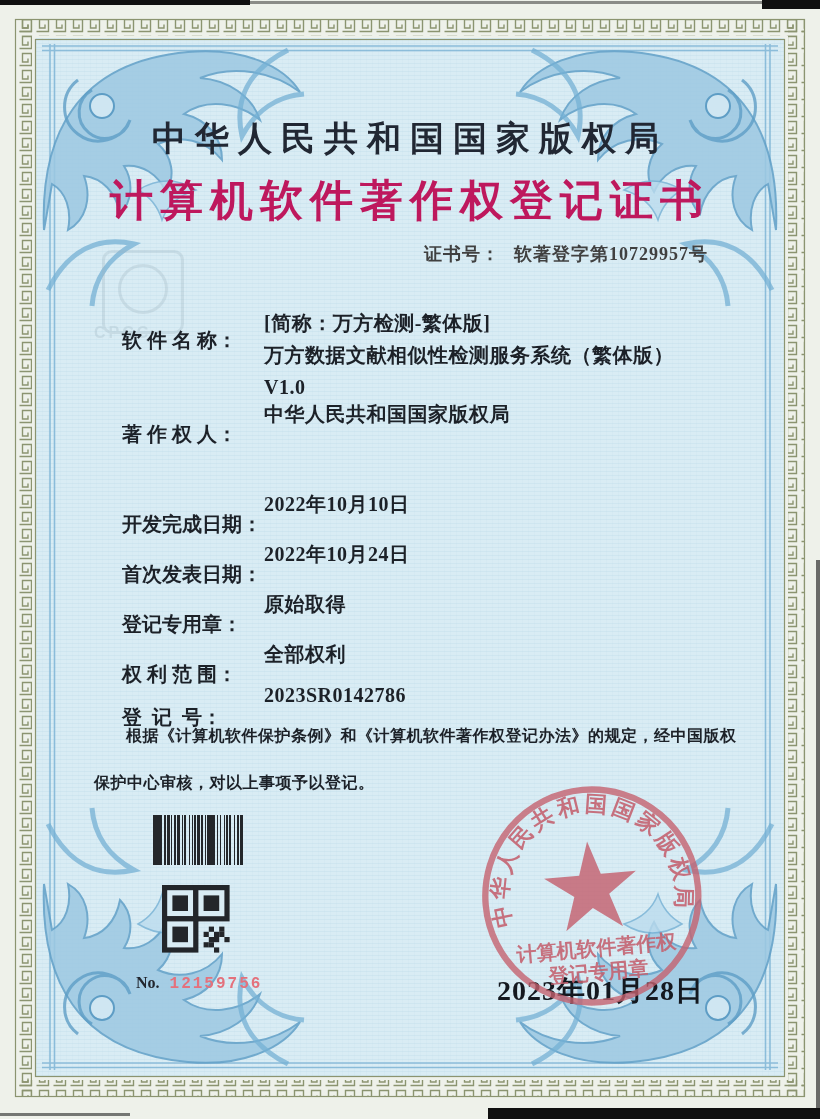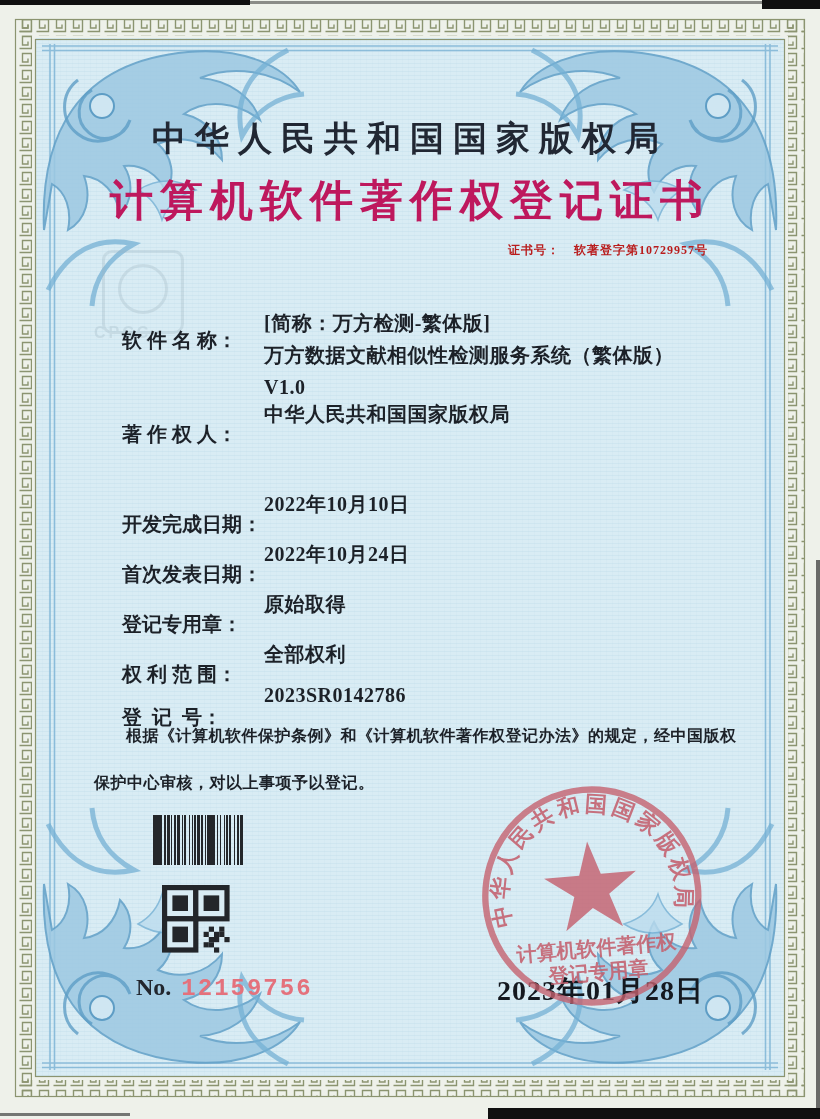--- a/index.html
+++ b/index.html
@@ -24,36 +24,36 @@
   .authority{
     position:absolute;left:0;top:116px;width:820px;text-align:center;
     font-size:34px;font-weight:bold;letter-spacing:9px;color:#212733;margin:0;
   }
   .cert-title{
     position:absolute;left:0;top:172px;width:820px;text-align:center;
     font-size:43px;font-weight:bold;letter-spacing:7px;color:#be185d;margin:0;
   }
   .certno{
     position:absolute;top:242px;right:112px;
-    font-size:12px;font-weight:bold;letter-spacing:1px;color:#b91c1c;
+    font-size:18px;font-weight:bold;letter-spacing:1px;color:#404040;
   }
   .certno .gap{display:inline-block;width:14px;}
 
   .row{position:absolute;left:92px;font-size:20px;font-weight:bold;white-space:pre;}
   .row .lbl{display:inline-block;width:142px;white-space:pre;vertical-align:top;margin-top:20px;}
   .row .val{display:inline-block;vertical-align:top;letter-spacing:0.5px;}
   .val-lines div{line-height:32px;}
 
   .statement{
     position:absolute;left:86px;top:704px;width:652px;margin:8px;
     font-size:16px;font-weight:bold;line-height:47px;text-indent:2em;
     letter-spacing:0.5px;color:#1c2128;
   }
 
-  .serial{position:absolute;left:136px;top:974px;font-size:24px;font-weight:bold;color:#22262e;}
+  .serial{position:absolute;left:136px;top:974px;font-size:16px;font-weight:bold;color:#22262e;}
   .serial .num{
     font-family:"Liberation Mono","DejaVu Sans Mono",monospace;
     color:#e4717c;letter-spacing:2px;margin-left:10px;font-weight:bold;
   }
   .issue-date{
     position:absolute;left:497px;top:972px;font-size:28px;font-weight:bold;
     letter-spacing:1px;color:#14181f;
   }
 
   .watermark{

